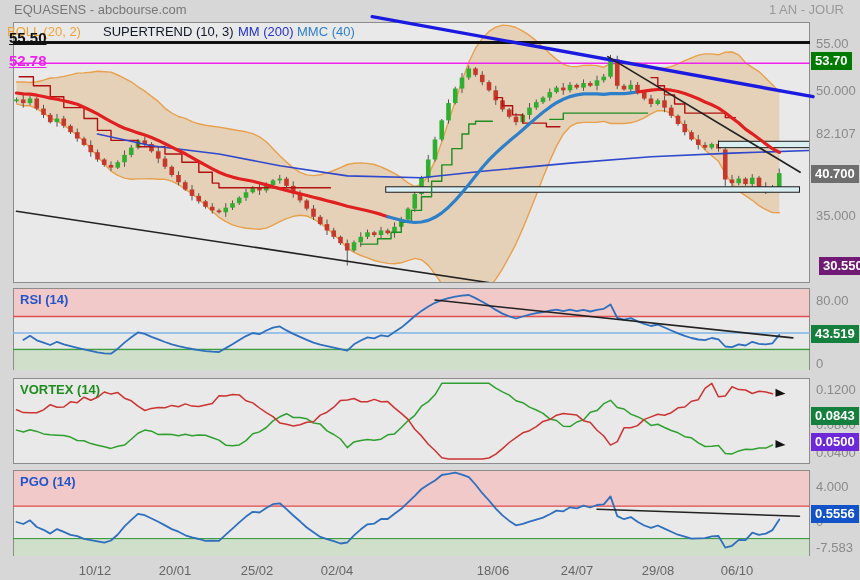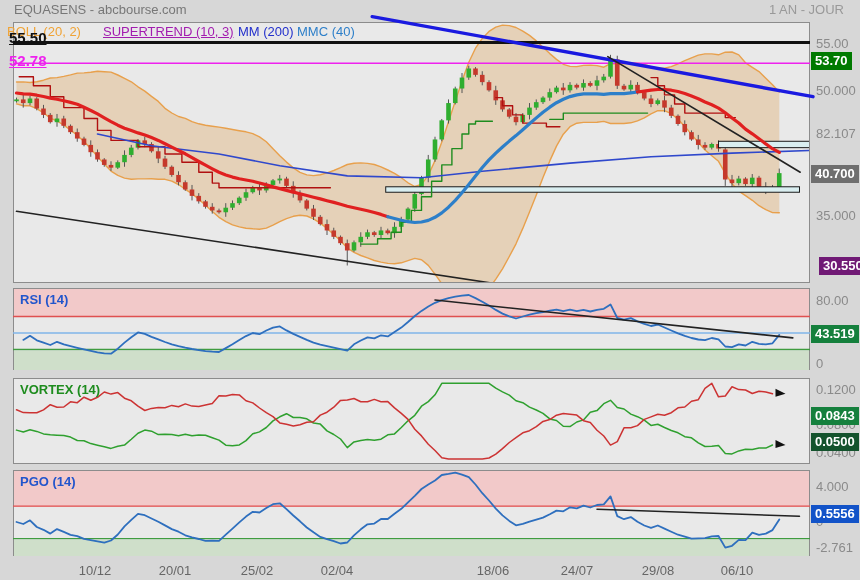--- a/index.html
+++ b/index.html
@@ -315,44 +315,44 @@
     <polyline points="16.5,409.8 23.3,412.6 30.0,412.7 36.8,412.8 43.5,409.9 50.3,404.7 57.0,407.2 63.8,407.0 70.5,401.8 77.3,402.7 84.0,397.2 90.8,400.3 97.5,397.3 104.3,392.0 111.0,394.1 117.8,392.6 124.5,398.2 131.3,400.8 138.0,406.2 144.8,410.5 151.5,408.4 158.3,407.6 165.0,407.7 171.8,405.4 178.5,406.7 185.3,403.9 192.0,406.1 198.8,406.4 205.5,404.9 212.3,403.4 219.0,395.7 225.8,395.9 232.5,394.4 239.3,394.9 246.0,400.8 252.8,402.9 259.5,408.0 266.3,412.7 273.0,416.6 279.8,422.9 286.5,424.3 293.3,425.9 300.0,424.7 306.8,422.2 313.5,421.8 320.3,415.1 327.0,412.2 333.8,407.2 340.5,400.4 347.3,399.9 354.0,398.5 360.8,401.7 367.5,401.7 374.3,399.4 381.0,401.7 387.8,401.6 394.5,407.9 401.3,413.4 408.0,419.4 414.8,429.2 421.5,435.9 428.3,444.2 435.0,450.5 441.8,457.8 448.5,458.9 455.3,458.9 462.0,458.9 468.8,458.9 475.5,458.9 482.3,458.9 489.0,458.0 495.8,454.2 502.5,448.6 509.3,442.5 516.0,437.7 522.8,432.8 529.5,430.7 536.3,426.7 543.0,421.4 549.8,419.6 556.5,415.2 563.3,413.4 570.0,414.3 576.8,415.1 583.5,420.7 590.3,422.4 597.0,430.2 603.8,436.0 610.5,445.1 617.3,441.7 624.0,427.8 630.8,427.7 637.5,425.6 644.3,419.4 651.0,416.9 657.8,414.3 664.5,415.2 671.3,412.7 678.0,407.8 684.8,407.0 691.5,401.3 698.3,399.7 705.0,388.3 711.8,383.3 718.5,396.8 725.3,396.0 732.0,386.8 738.8,389.6 745.5,390.0 752.3,393.5 759.0,391.2 765.8,392.0 772.5,393.8" fill="none" stroke="#cc3333" stroke-width="1.5" stroke-linejoin="round" stroke-linecap="round" clip-path="url(#cVo)"></polyline>
     <polygon points="775.5,388.8434517766498 785.5,393.8434517766498 775.5,396.8434517766498" fill="#111"></polygon>
     <polygon points="775.5,440.01096446700507 785.5,445.01096446700507 775.5,448.01096446700507" fill="#111"></polygon>
     <line x1="13" y1="506.15" x2="810" y2="506.15" stroke="#e05050" stroke-width="1.3"></line>
     <line x1="13" y1="538.7" x2="810" y2="538.7" stroke="#3f9c3f" stroke-width="1.3"></line>
     <polyline points="16.5,522.0 23.3,524.0 30.0,520.3 36.8,527.0 43.5,529.8 50.3,533.6 57.0,529.1 63.8,531.9 70.5,534.8 77.3,536.1 84.0,538.9 90.8,540.2 97.5,541.4 104.3,542.7 111.0,540.5 117.8,534.5 124.5,526.4 131.3,519.9 138.0,513.8 144.8,515.2 151.5,518.5 158.3,521.8 165.0,525.4 171.8,529.1 178.5,531.7 185.3,535.3 192.0,537.4 198.8,539.0 205.5,540.8 212.3,540.7 219.0,540.8 225.8,534.7 232.5,528.6 239.3,522.4 246.0,516.6 252.8,511.8 259.5,512.5 266.3,508.0 273.0,504.2 279.8,503.3 286.5,509.1 293.3,515.5 300.0,521.3 306.8,527.5 313.5,532.3 320.3,536.9 327.0,539.2 333.8,541.2 340.5,543.5 347.3,542.5 354.0,535.3 360.8,529.3 367.5,524.3 374.3,523.6 381.0,519.0 387.8,519.0 394.5,513.8 401.3,508.8 408.0,502.3 414.8,495.8 421.5,489.0 428.3,484.5 435.0,480.5 441.8,475.0 448.5,473.9 455.3,472.6 462.0,474.6 468.8,477.2 475.5,484.5 482.3,493.2 489.0,500.5 495.8,508.6 502.5,515.4 509.3,520.9 516.0,525.3 522.8,523.9 529.5,521.7 536.3,519.7 543.0,517.6 549.8,514.2 556.5,510.6 563.3,511.3 570.0,507.3 576.8,508.4 583.5,505.7 590.3,507.5 597.0,505.0 603.8,504.3 610.5,496.4 617.3,516.1 624.0,519.2 630.8,517.1 637.5,521.8 644.3,525.5 651.0,527.9 657.8,525.5 664.5,528.6 671.3,531.7 678.0,534.7 684.8,536.6 691.5,538.7 698.3,538.4 705.0,538.2 711.8,536.3 718.5,536.0 725.3,547.6 732.0,545.8 738.8,539.9 745.5,540.2 752.3,532.6 759.0,534.9 765.8,533.6 772.5,530.1 779.3,519.4" fill="none" stroke="#2e6fbe" stroke-width="1.8" stroke-linejoin="round" stroke-linecap="round" clip-path="url(#cPgo)"></polyline>
     <polyline points="597.0,509.3 799.5,516.2" fill="none" stroke="#222" stroke-width="1.5" stroke-linejoin="round" stroke-linecap="round" clip-path="url(#cPgo)"></polyline>
   </svg>
 
 <div class="legend-item" style="left: 7px; color: rgb(240, 163, 53);">BOLL (20, 2)</div>
-<div class="legend-item" style="left: 103px; color: #a21caf; text-decoration: underline;">SUPERTREND (10, 3)</div>
+<div class="legend-item" style="left: 103px; color: #0f172a;">SUPERTREND (10, 3)</div>
 <div class="legend-item" style="left: 238px; color: rgb(35, 48, 204);">MM (200)</div>
 <div class="legend-item" style="left: 297px; color: rgb(45, 127, 201);">MMC (40)</div>
 <div class="leftlbl" style="top: 29px; color: rgb(17, 17, 17);">55.50</div>
 <div class="leftlbl" style="top: 52px; color: rgb(238, 34, 238);">52.78</div>
 <div class="axlbl" style="top: 36px;">55.00</div>
 <div class="axlbl" style="top: 83px;">50.000</div>
 <div class="axlbl" style="top: 126px;">82.107</div>
 <div class="axlbl" style="top: 208px;">35.000</div>
 <div class="axlbl" style="top: 293px;">80.00</div>
 <div class="axlbl" style="top: 329px;">40.000</div>
 <div class="axlbl" style="top: 356px;">0</div>
 <div class="axlbl" style="top: 382px;">0.1200</div>
 <div class="axlbl" style="top: 417px;">0.0800</div>
 <div class="axlbl" style="top: 445px;">0.0400</div>
 <div class="axlbl" style="top: 479px;">4.000</div>
 <div class="axlbl" style="top: 514px;">0</div>
-<div class="axlbl" style="top: 540px;">-2.761</div>
+<div class="axlbl" style="top: 540px;">-7.583</div>
 <div class="badge" style="top: 52px; background: rgb(0, 122, 0);">53.70</div>
 <div class="badge" style="top: 165px; background: rgb(110, 110, 110);">40.700</div>
 <div class="badge" style="top: 257px; background: #701a75; margin-left: 8px;">30.550</div>
 <div class="badge" style="top: 325px; background: #15803d;">43.519</div>
 <div class="badge" style="top: 407px; background: #15803d;">0.0843</div>
-<div class="badge" style="top: 433px; background: #14532d;">0.0500</div>
+<div class="badge" style="top: 433px; background: #6d28d9;">0.0500</div>
 <div class="badge" style="top: 505px; background: rgb(18, 83, 200);">0.5556</div>
 <div class="xlbl" style="left: 95px;">10/12</div>
 <div class="xlbl" style="left: 175px;">20/01</div>
 <div class="xlbl" style="left: 257px;">25/02</div>
 <div class="xlbl" style="left: 337px;">02/04</div>
 <div class="xlbl" style="left: 428px; margin-top: 21px;">13/05</div>
 <div class="xlbl" style="left: 493px;">18/06</div>
 <div class="xlbl" style="left: 577px;">24/07</div>
 <div class="xlbl" style="left: 658px;">29/08</div>
 <div class="xlbl" style="left: 737px;">06/10</div>

